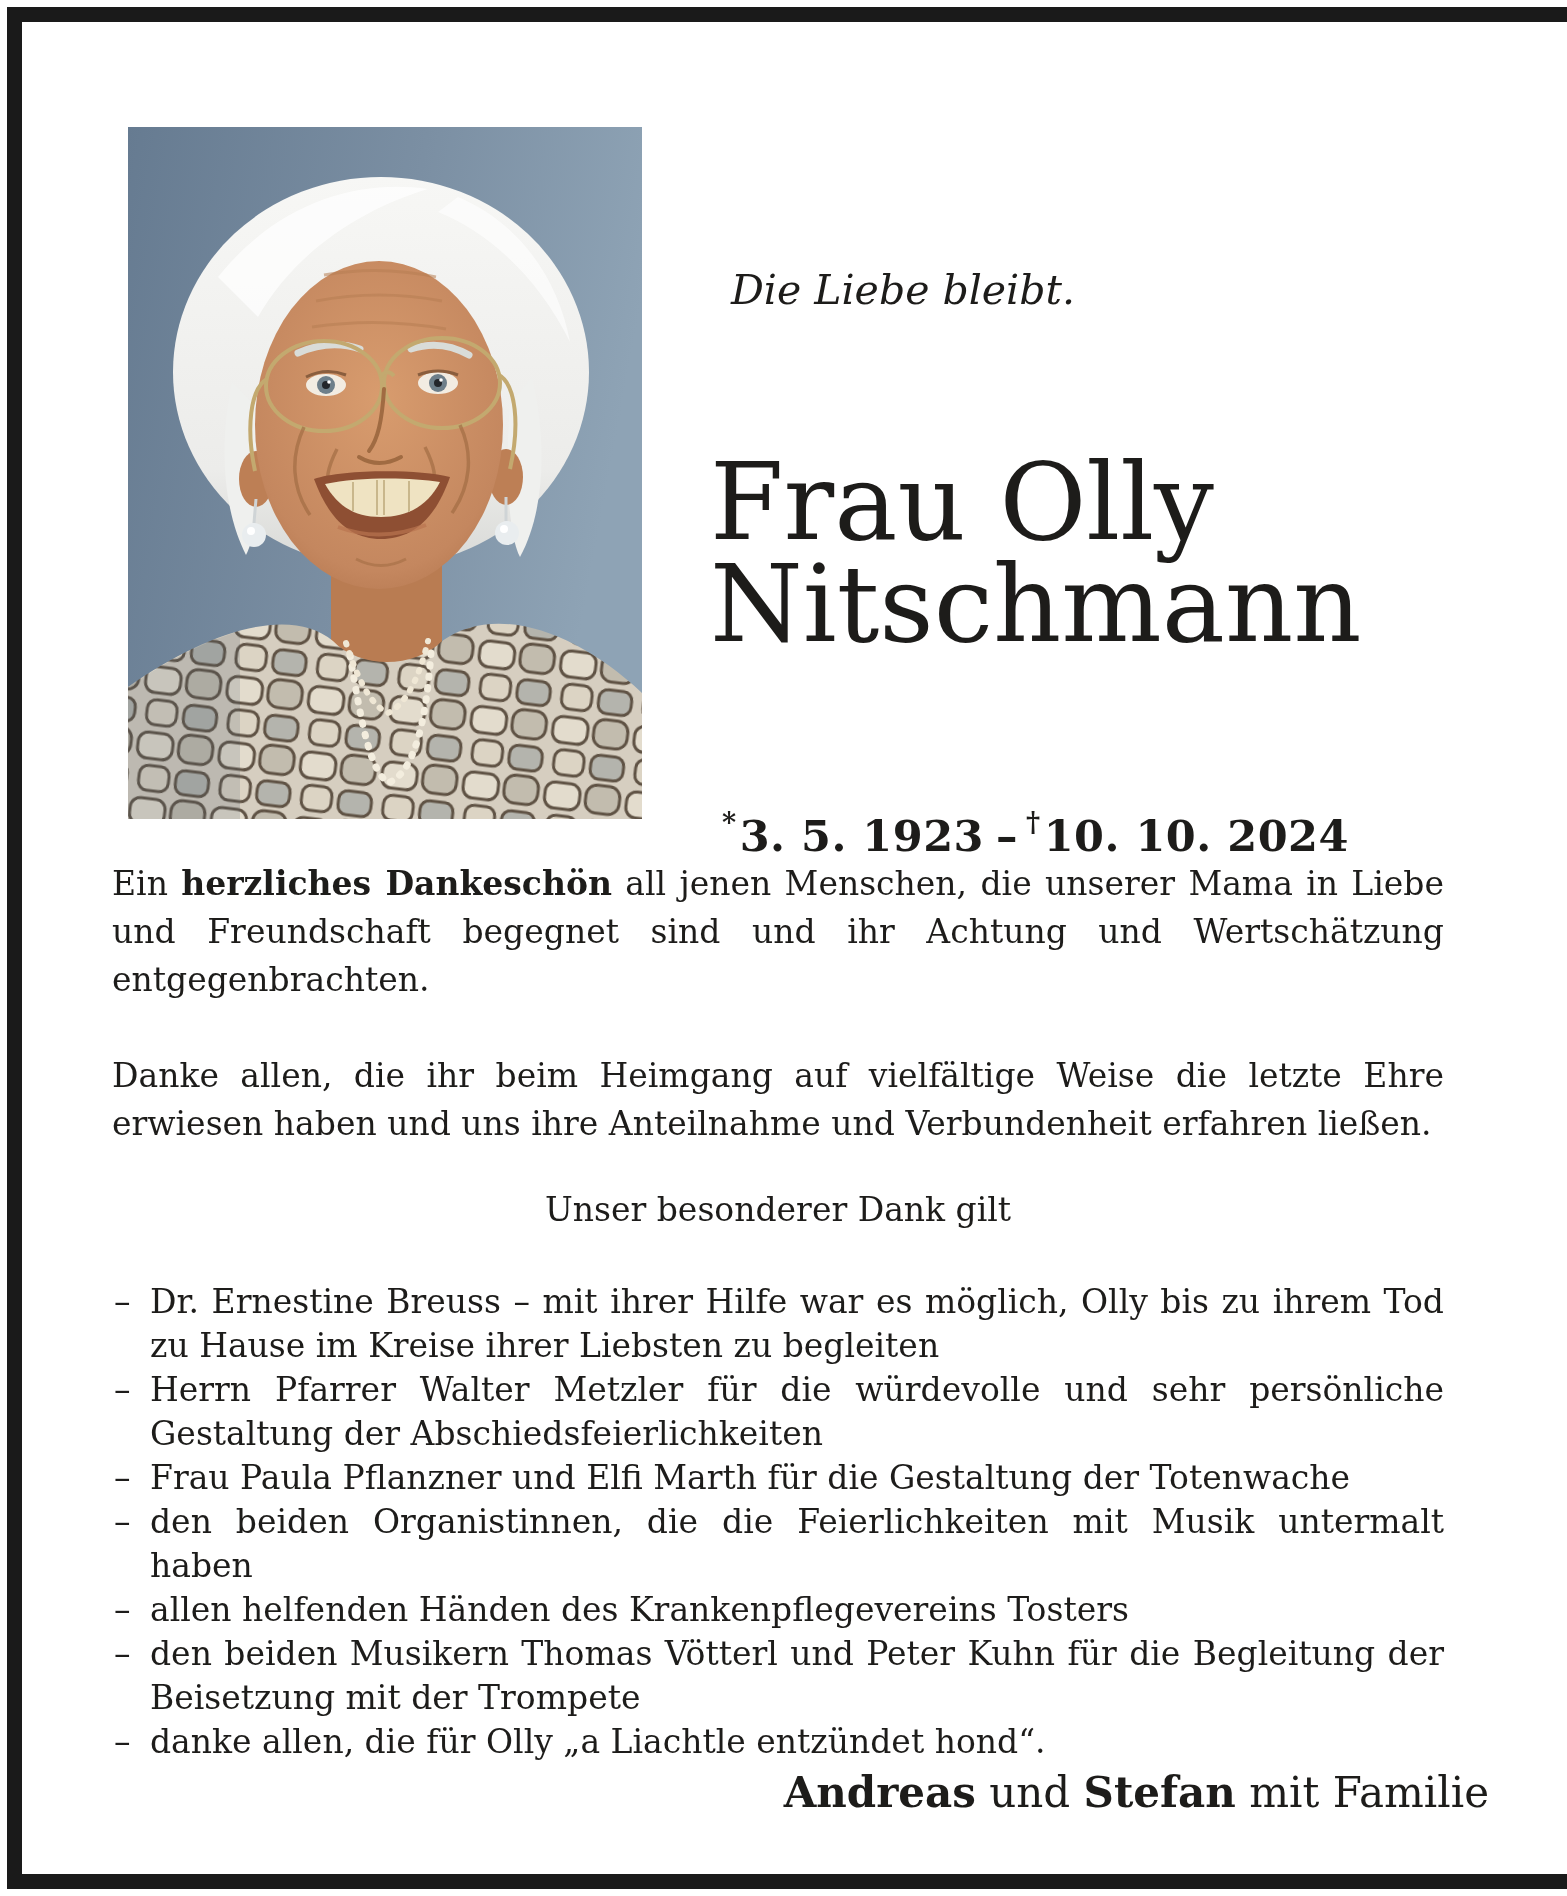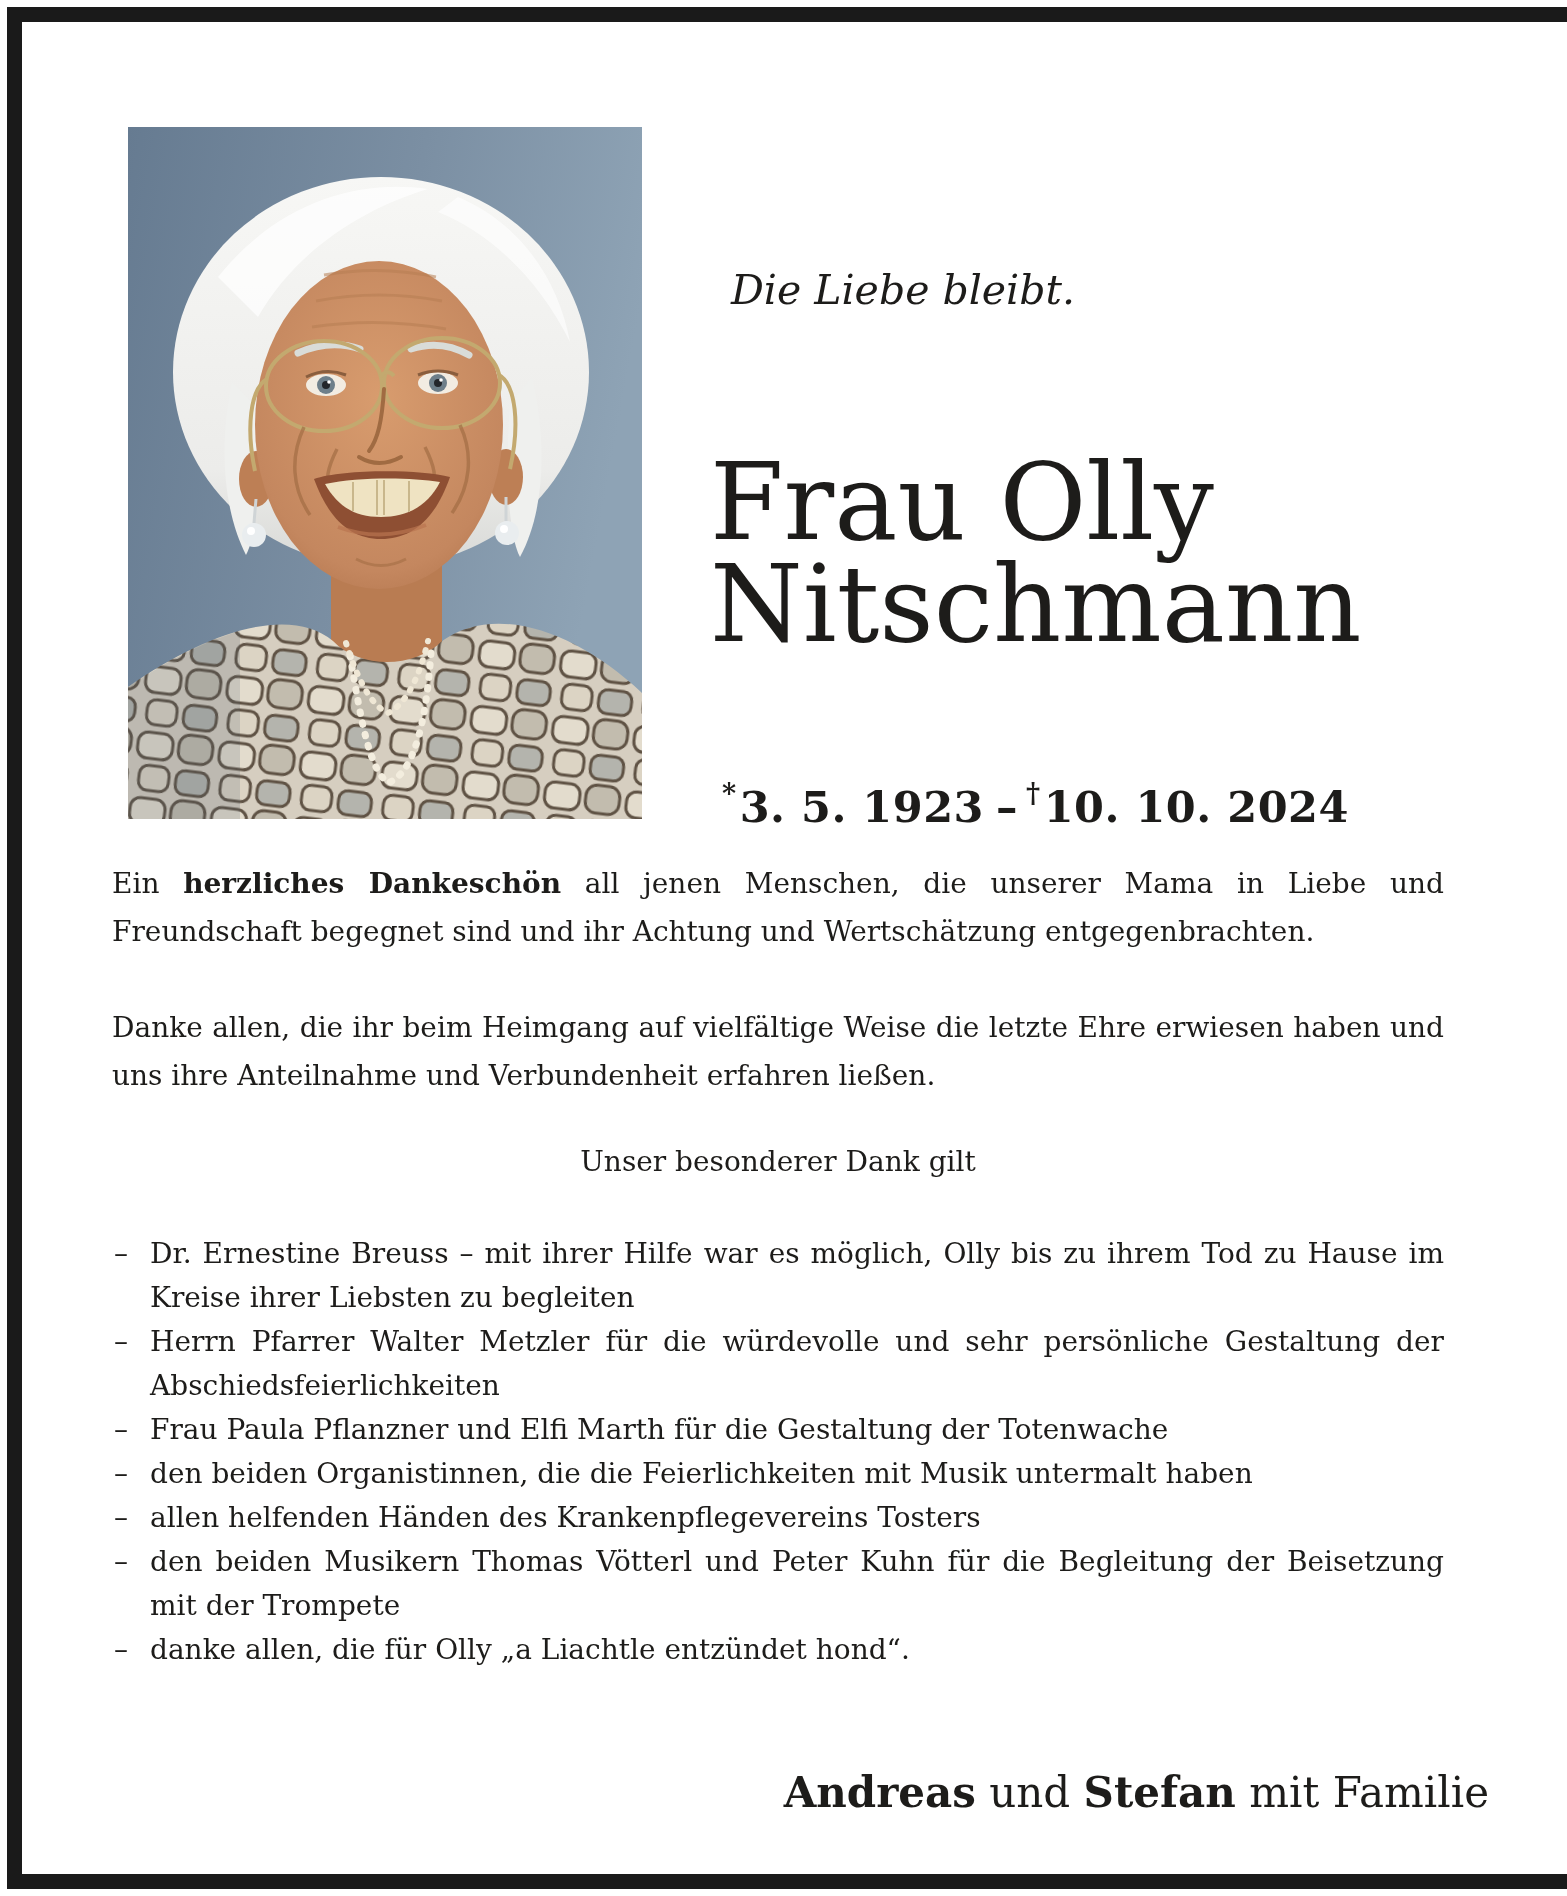--- a/index.html
+++ b/index.html
@@ -6,24 +6,24 @@
   .sheet{
     position:relative;width:1567px;height:1896px;background:#ffffff;
     font-family:"DejaVu Serif","Liberation Serif",serif;color:#1d1c1a;overflow:hidden;padding-left:40px;
   }
   .frame{position:absolute;inset:7px;border:15px solid #1a1a1a;pointer-events:none;}
   .photo{position:absolute;left:128px;top:127px;width:514px;height:692px;overflow:hidden;}
   .photo svg{display:block;width:100%;height:100%;}
   .motto{position:absolute;left:731px;top:266px;font-size:41px;font-style:italic;}
   .name{position:absolute;left:710px;top:452px;margin:0;font-size:106px;line-height:102px;font-weight:400;}
   .name span{display:block;}
-  .dates{position:absolute;left:722px;top:778px;font-size:43px;font-weight:700;letter-spacing:.5px;}
+  .dates{position:absolute;left:722px;top:807px;font-size:43px;font-weight:700;letter-spacing:.5px;}
   .dates .sym{font-size:27px;vertical-align:19px;margin-right:3px;}
   .dates .sep{padding:0 8px 0 12px;}
-  .bodytext{position:absolute;left:112px;top:860px;width:1332px;font-size:28px;line-height:48px;text-align:justify;}
+  .bodytext{position:absolute;left:112px;top:860px;width:1332px;font-size:33px;line-height:48px;text-align:justify;}
   .bodytext p{margin:0 0 48px 0;}
   .bodytext p.p2{margin-bottom:40px;margin-top:32px;}
   .intro{margin:0;line-height:44px;text-align:center;}
   .list{margin-top:4px;}
   .li{position:relative;padding-left:38px;line-height:44px;text-align:justify;}
   .li .marker{position:absolute;left:2px;}
   .signature{position:absolute;top:1768px;right:118px;font-size:42px;white-space:nowrap;}
 </style>
 </head>
 <body>

